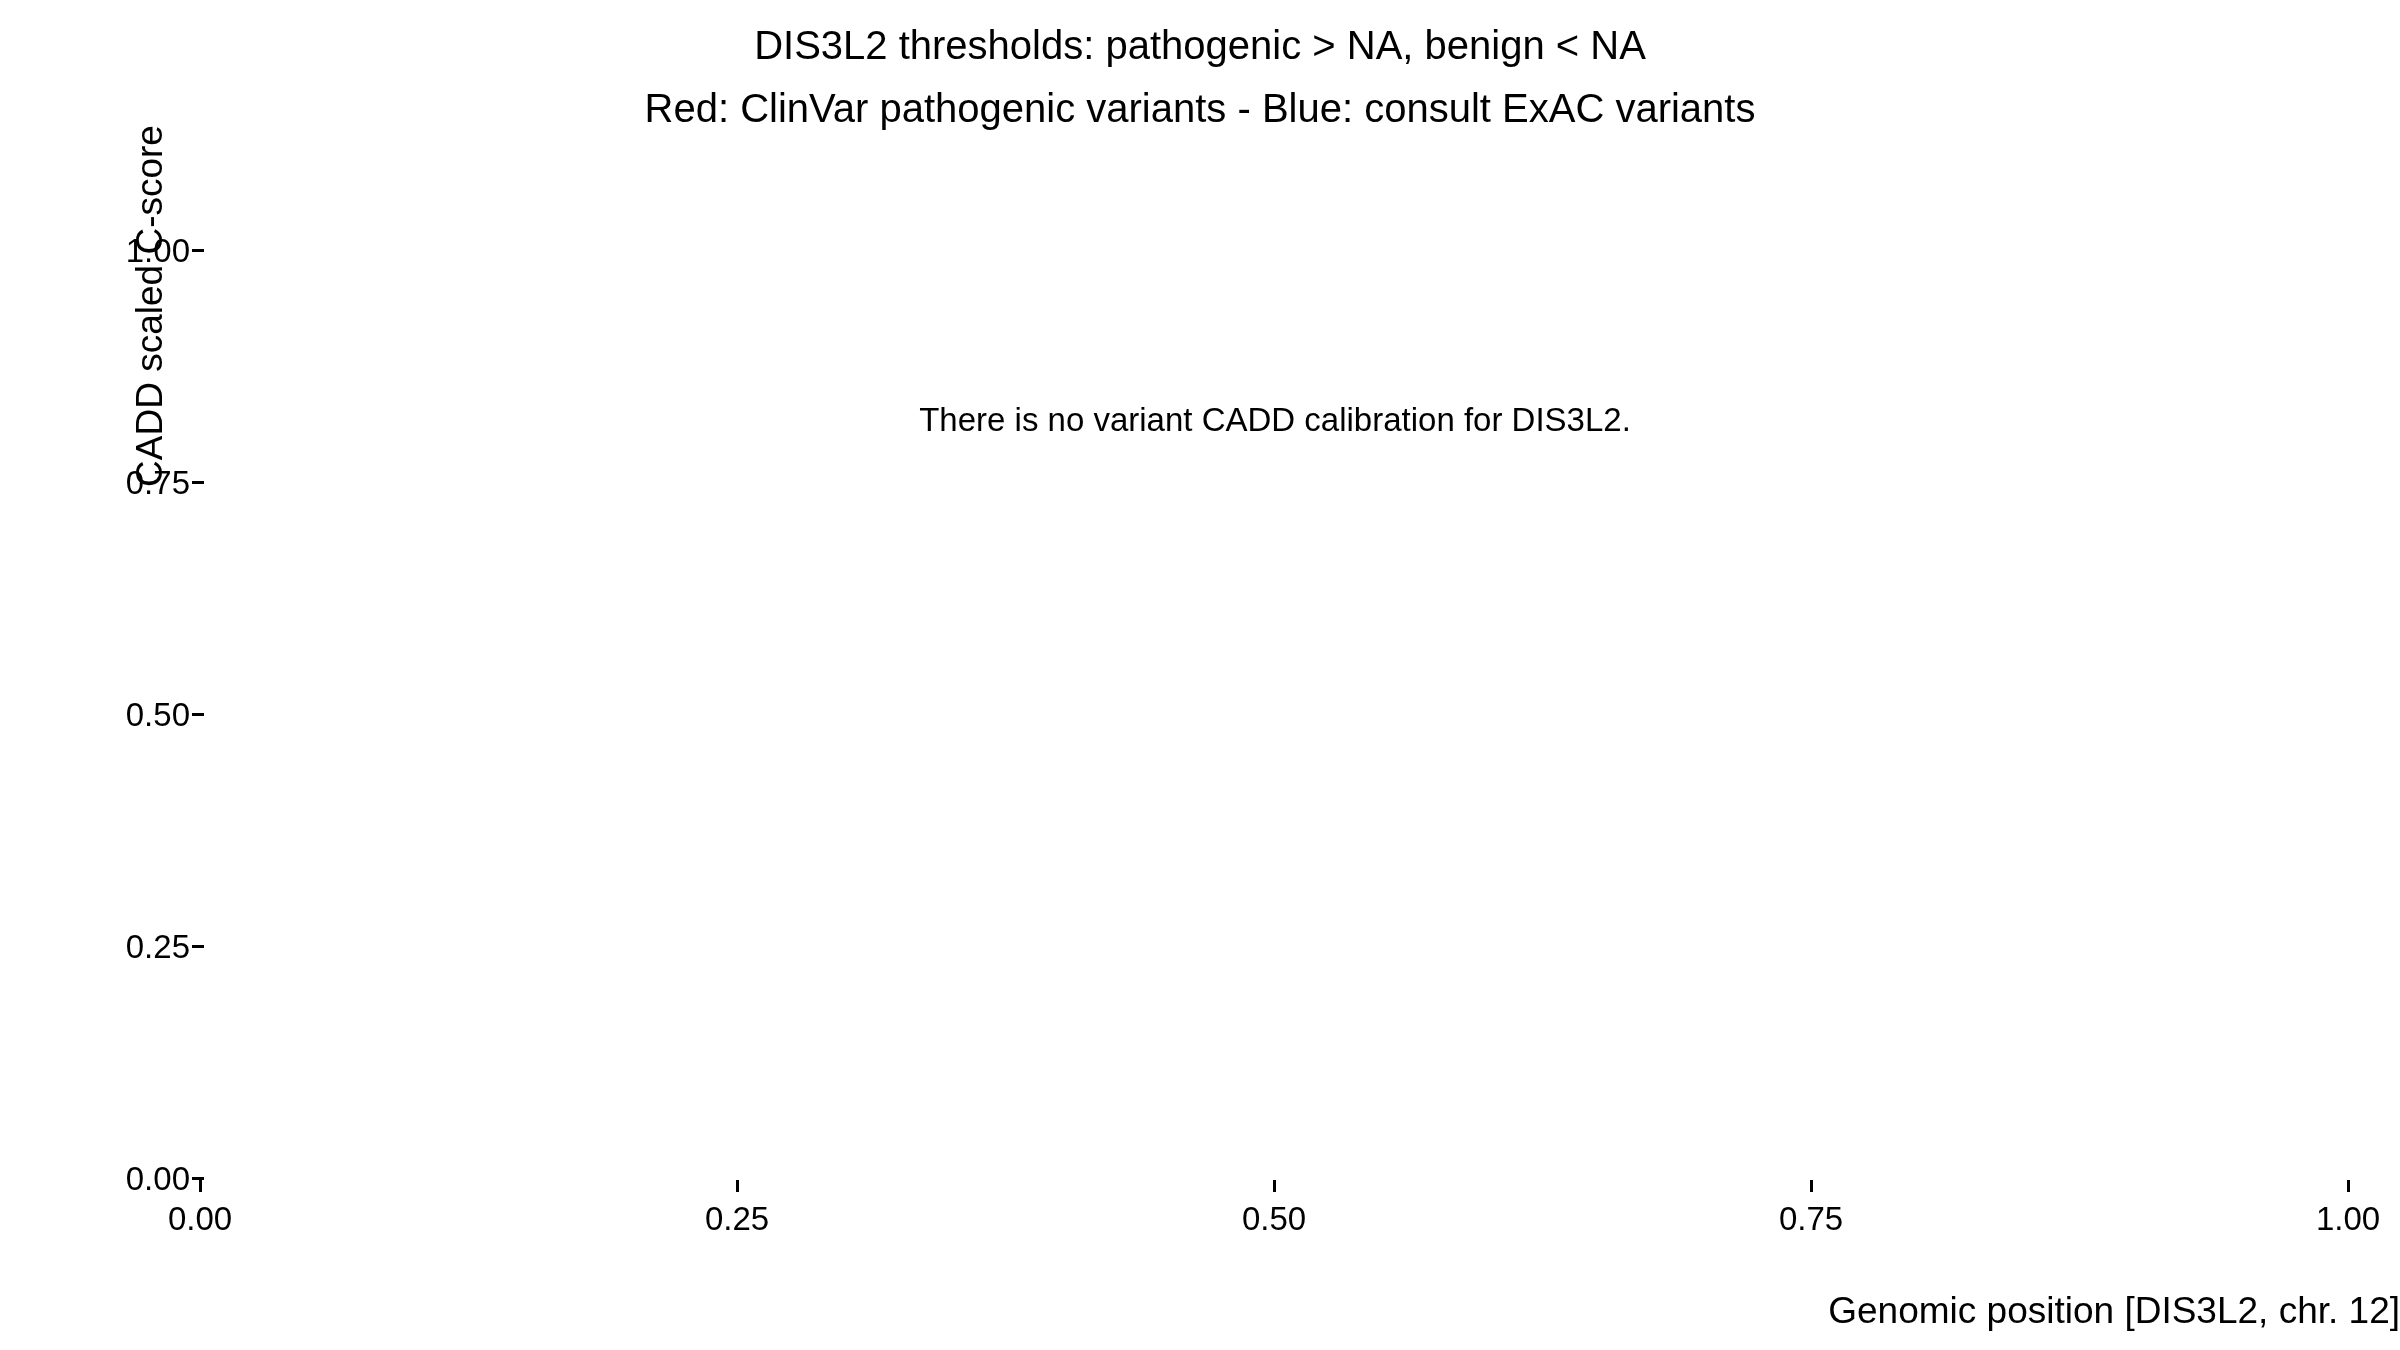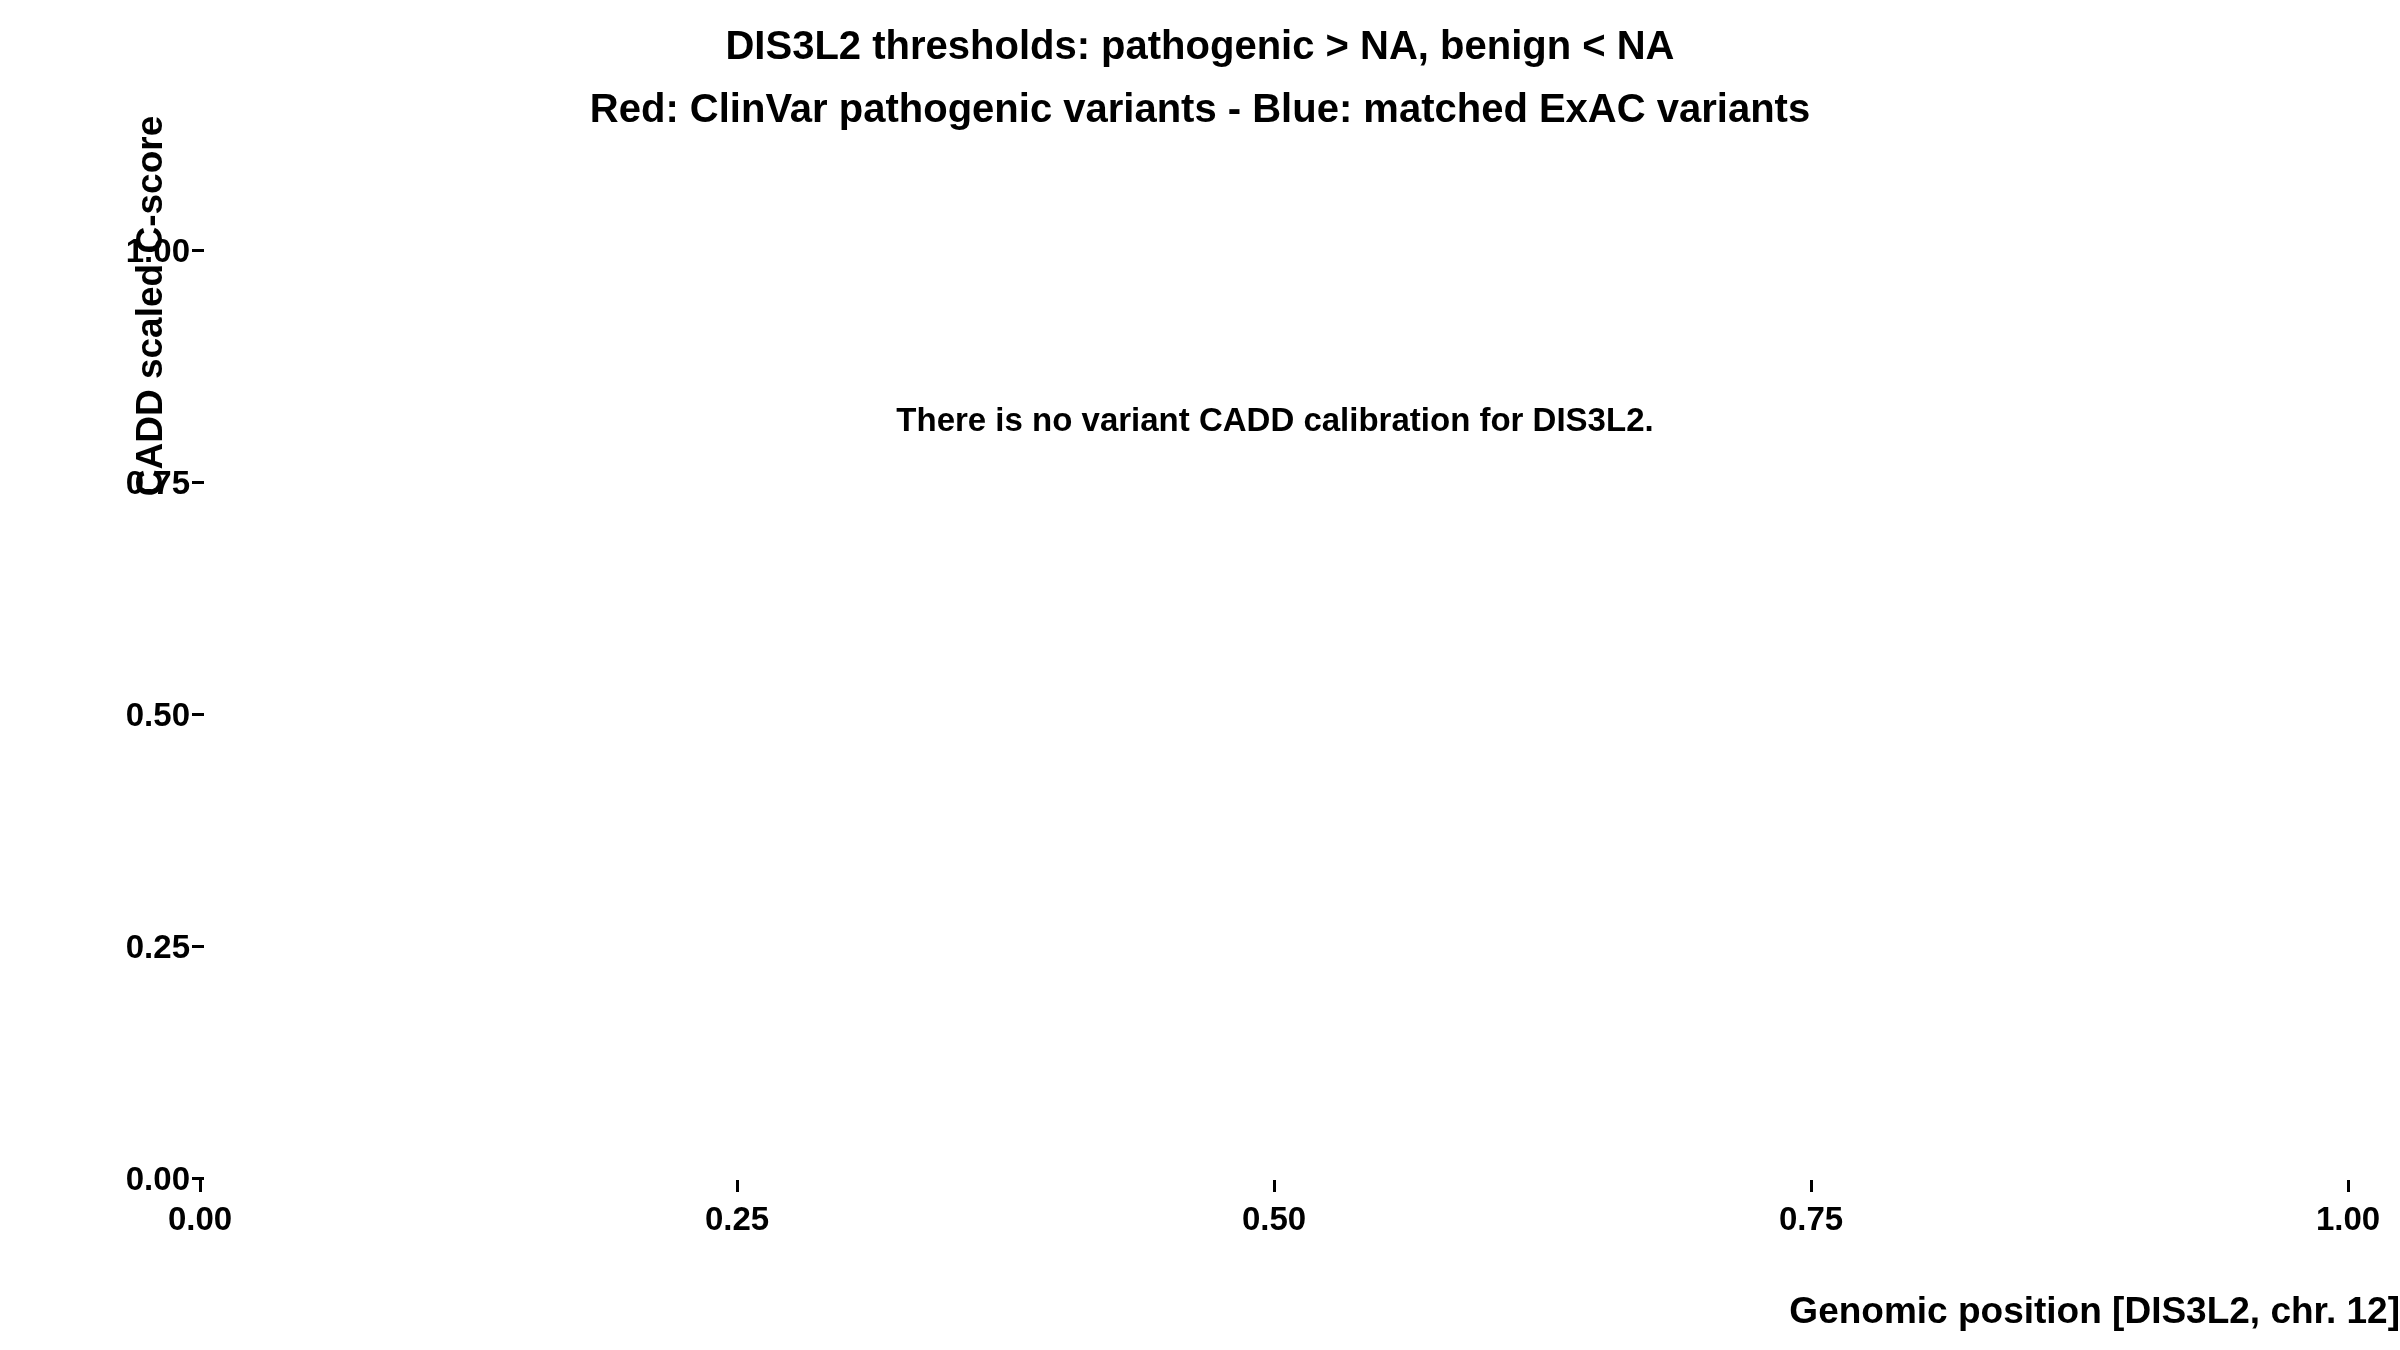--- a/index.html
+++ b/index.html
@@ -12,21 +12,20 @@
     height: 1350px;
     font-family: "Liberation Sans", sans-serif;
     color: #000000;
     overflow: hidden;
   }
 
   .plot-root {
     position: relative;
     width: 1976px;
     height: 1350px;
-    font-weight: bold;
   }
 
   
   .title-block {
     position: absolute;
     left: 0;
     top: 14px;
     width: 2400px;
     text-align: center;
   }
@@ -122,21 +121,21 @@
     background: #000000;
   }
 </style>
 </head>
 <body>
 
 <div class="plot-root">
 
   <div class="title-block">
     <div class="title-line">DIS3L2 thresholds: pathogenic &gt; NA, benign &lt; NA</div>
-    <div class="title-line">Red: ClinVar pathogenic variants - Blue: matched ExAC variants</div>
+    <div class="title-line">Red: ClinVar pathogenic variants - Blue: consult ExAC variants</div>
   </div>
 
   <div class="panel">
 
     <div class="annotation">
       <div class="annotation-line">There is no variant CADD calibration for DIS3L2.</div>
     </div>
 
     <div class="y-tick-wrap" style="top: -16px;">1.00</div>
     <div class="y-tick-mark" style="top: -1px;"></div>

